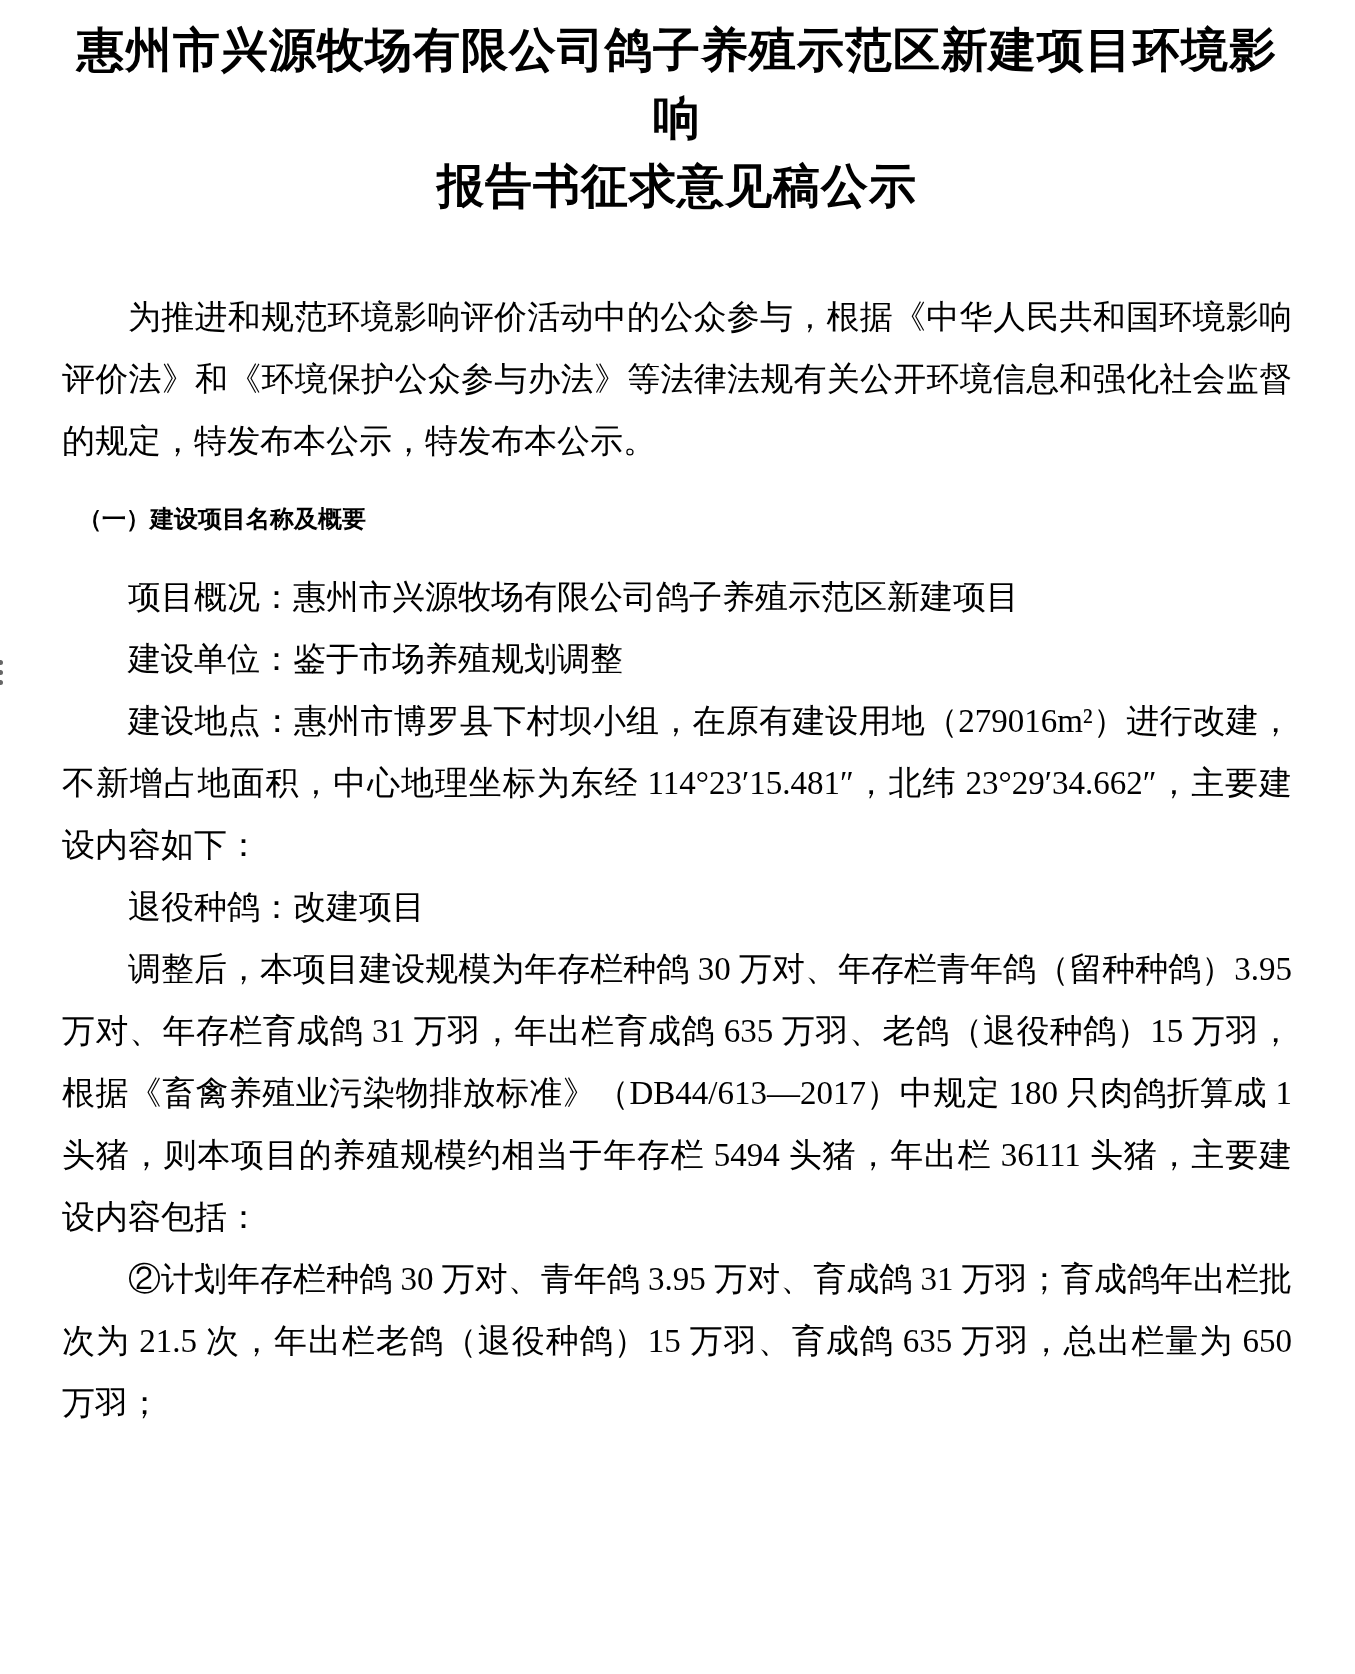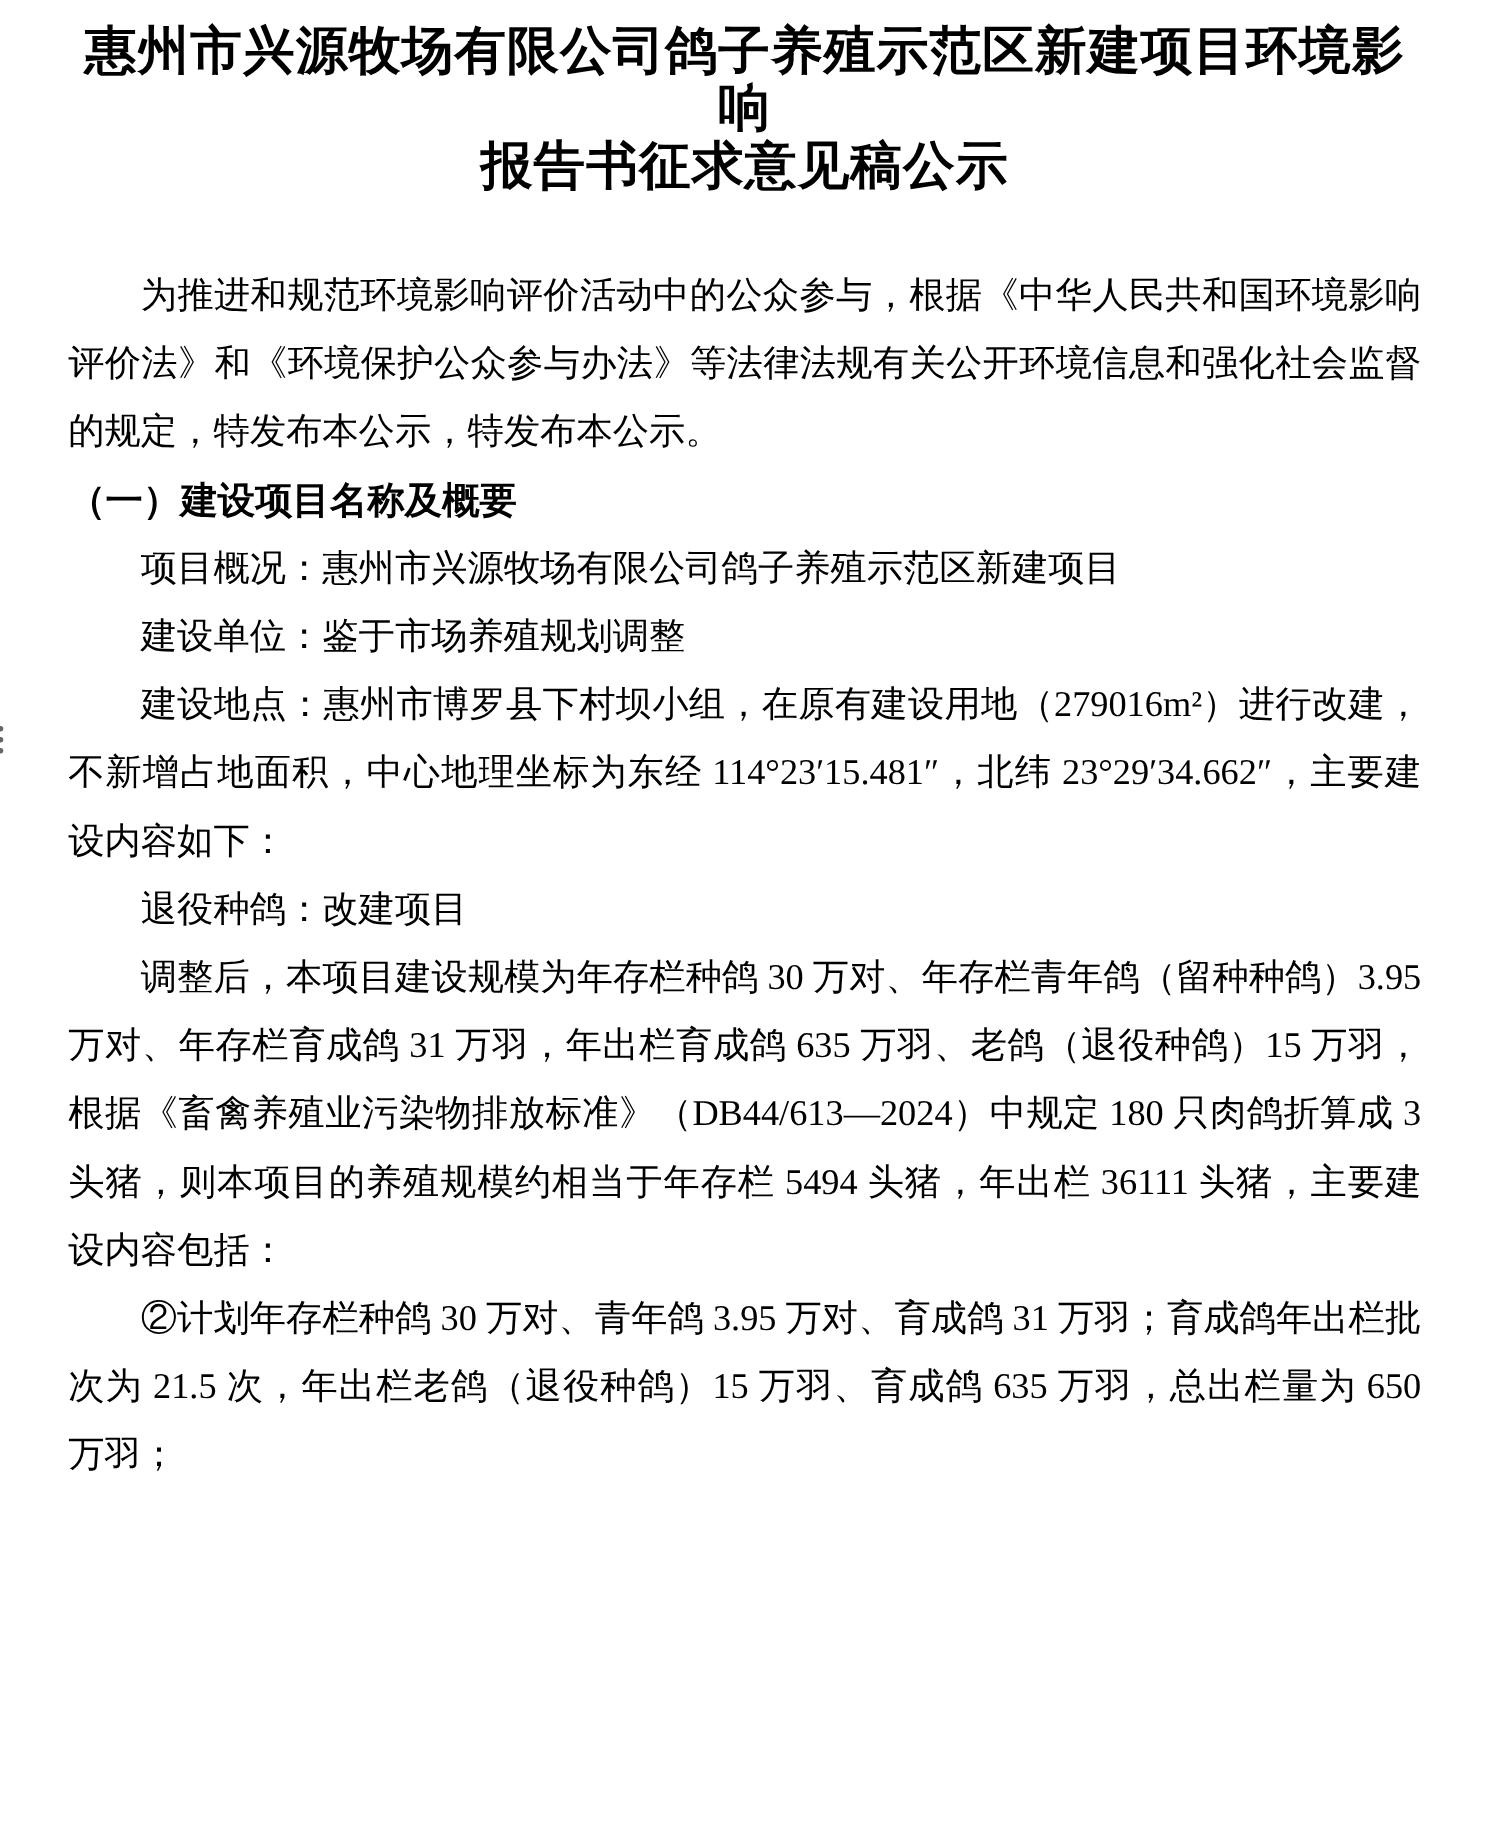--- a/index.html
+++ b/index.html
@@ -18,43 +18,43 @@
   .page {
     position: relative;
     width: 100%;
     height: 100%;
     box-sizing: border-box;
     padding: 20px 63px 0 62px;
     background: #ffffff;
   }
   .title {
     margin: 0 0 62px 0;
-    font-family: Liberation Sans, sans-serif;
+    font-family: Liberation Mono, monospace;
     font-weight: bold;
     font-size: 47px;
-    line-height: 52px;
+    line-height: 68px;
     text-align: center;
     letter-spacing: 1px;
   }
   .title .tline {
     display: block;
   }
   .doc-body {
     font-size: 33px;
     line-height: 62px;
     text-align: justify;
     text-justify: inter-character;
   }
   .para {
     margin: 0;
     text-indent: 2em;
   }
   .heading {
-    margin: 0;
-    font-size: 34px;
+    margin: 16px;
+    font-size: 24px;
     font-weight: bold;
     font-family: "Liberation Sans", "DejaVu Sans", sans-serif;
     text-indent: 0;
     line-height: 62px;
   }
   .side-marker {
     position: absolute;
     left: -2px;
     top: 660px;
     width: 8px;
@@ -88,18 +88,18 @@
     <span class="tline">报告书征求意见稿公示</span>
   </h1>
 
   <div class="doc-body">
     <p class="para">为推进和规范环境影响评价活动中的公众参与，根据《中华人民共和国环境影响评价法》和《环境保护公众参与办法》等法律法规有关公开环境信息和强化社会监督的规定，特发布本公示，特发布本公示。</p>
     <h2 class="heading">（一）建设项目名称及概要</h2>
     <p class="para">项目概况：惠州市兴源牧场有限公司鸽子养殖示范区新建项目</p>
     <p class="para">建设单位：鉴于市场养殖规划调整</p>
     <p class="para">建设地点：惠州市博罗县下村坝小组，在原有建设用地（279016m²）进行改建，不新增占地面积，中心地理坐标为东经 114°23′15.481″，北纬 23°29′34.662″，主要建设内容如下：</p>
     <p class="para">退役种鸽：改建项目</p>
-    <p class="para">调整后，本项目建设规模为年存栏种鸽 30 万对、年存栏青年鸽（留种种鸽）3.95 万对、年存栏育成鸽 31 万羽，年出栏育成鸽 635 万羽、老鸽（退役种鸽）15 万羽，根据《畜禽养殖业污染物排放标准》（DB44/613—2024）中规定 180 只肉鸽折算成 3 头猪，则本项目的养殖规模约相当于年存栏 5494 头猪，年出栏 36111 头猪，主要建设内容包括：</p>
+    <p class="para">调整后，本项目建设规模为年存栏种鸽 30 万对、年存栏青年鸽（留种种鸽）3.95 万对、年存栏育成鸽 31 万羽，年出栏育成鸽 635 万羽、老鸽（退役种鸽）15 万羽，根据《畜禽养殖业污染物排放标准》（DB44/613—2017）中规定 180 只肉鸽折算成 1 头猪，则本项目的养殖规模约相当于年存栏 5494 头猪，年出栏 36111 头猪，主要建设内容包括：</p>
     <p class="para">②计划年存栏种鸽 30 万对、青年鸽 3.95 万对、育成鸽 31 万羽；育成鸽年出栏批次为 21.5 次，年出栏老鸽（退役种鸽）15 万羽、育成鸽 635 万羽，总出栏量为 650 万羽；</p>
 
   </div>
 
 </div>
 
 </body></html>

